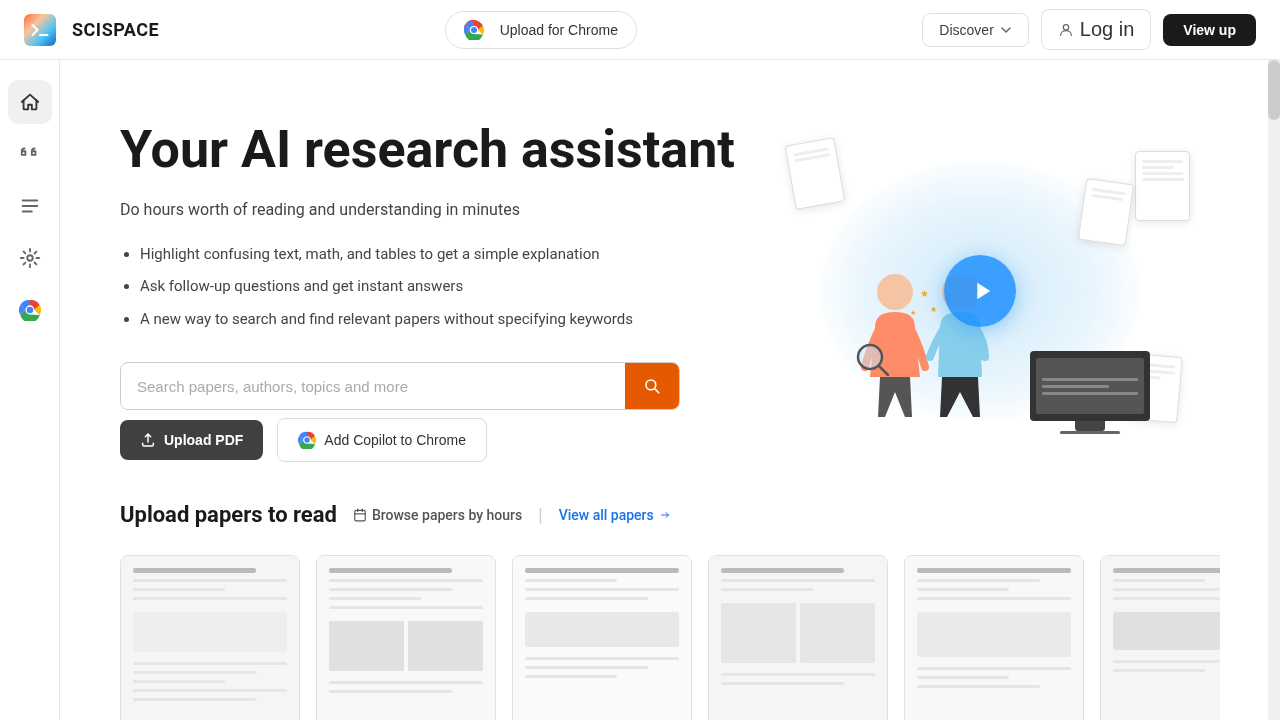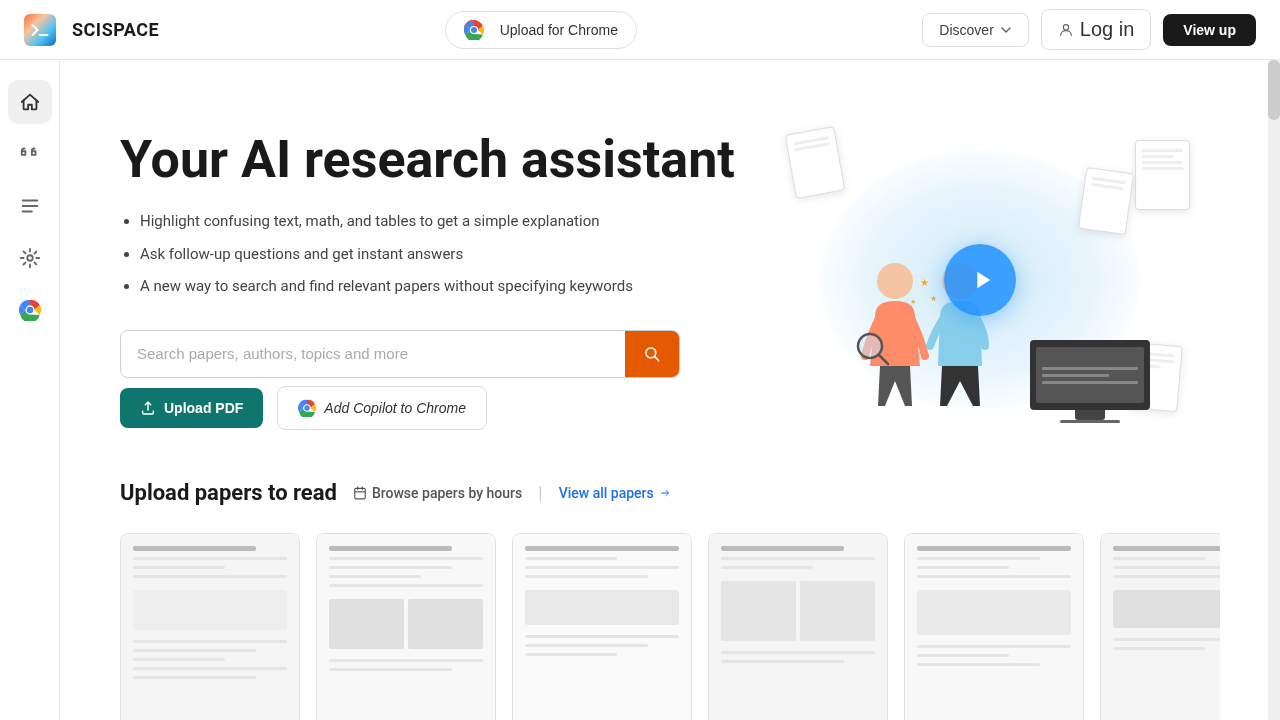--- a/index.html
+++ b/index.html
@@ -96,29 +96,29 @@
     .search-input::placeholder { color: #aaa; }
     .search-btn {
       background: #e55a00; border: none; padding: 14px 18px; cursor: pointer;
       display: flex; align-items: center; justify-content: center;
     }
     .search-btn svg { width: 18px; height: 18px; fill: #fff; }
 
     .action-btns { display: flex; align-items: center; gap: 14px; }
     .upload-btn {
       display: flex; align-items: center; gap: 8px;
-      background: #0f766e; color: #fff; border: none;
+      background: #404040; color: #fff; border: none;
       border-radius: 8px; padding: 12px 20px; cursor: pointer;
       font-size: 14px; font-weight: 600;
     }
     .add-copilot-btn {
       display: flex; align-items: center; gap: 8px;
       background: #fff; color: #333; border: 1.5px solid #ddd;
       border-radius: 8px; padding: 12px 20px; cursor: pointer;
-      font-size: 14px; font-weight: 500; font-style: italic;
+      font-size: 14px; font-weight: 500;
     }
 
     
     .hero-right {
       flex-shrink: 0; width: 480px; height: 320px;
       position: relative; display: flex; align-items: center; justify-content: center;
     }
     .play-btn-overlay {
       position: absolute; top: 50%; left: 50%; transform: translate(-50%, -50%);
       width: 72px; height: 72px; background: rgba(30,144,255,0.85);
@@ -274,20 +274,21 @@
       <circle cx="10" cy="10" r="3" fill="#4285F4"></circle>
     </svg>
   </div>
 </aside>
 
 <main class="main-content">
 
   <section class="hero-section">
     <div class="hero-left">
       <h1 class="hero-title">Your AI research assistant</h1>
+      <p class="hero-subtitle">Do hours worth of reading and understanding in minutes</p>
       <ul class="hero-list">
         <li>Highlight confusing text, math, and tables to get a simple explanation</li>
         <li>Ask follow-up questions and get instant answers</li>
         <li>A new way to search and find relevant papers without specifying keywords</li>
       </ul>
 
       <div class="search-row">
         <input class="search-input" type="text" placeholder="Search papers, authors, topics and more" style="">
         <button class="search-btn">
           <svg viewBox="0 0 24 24">

